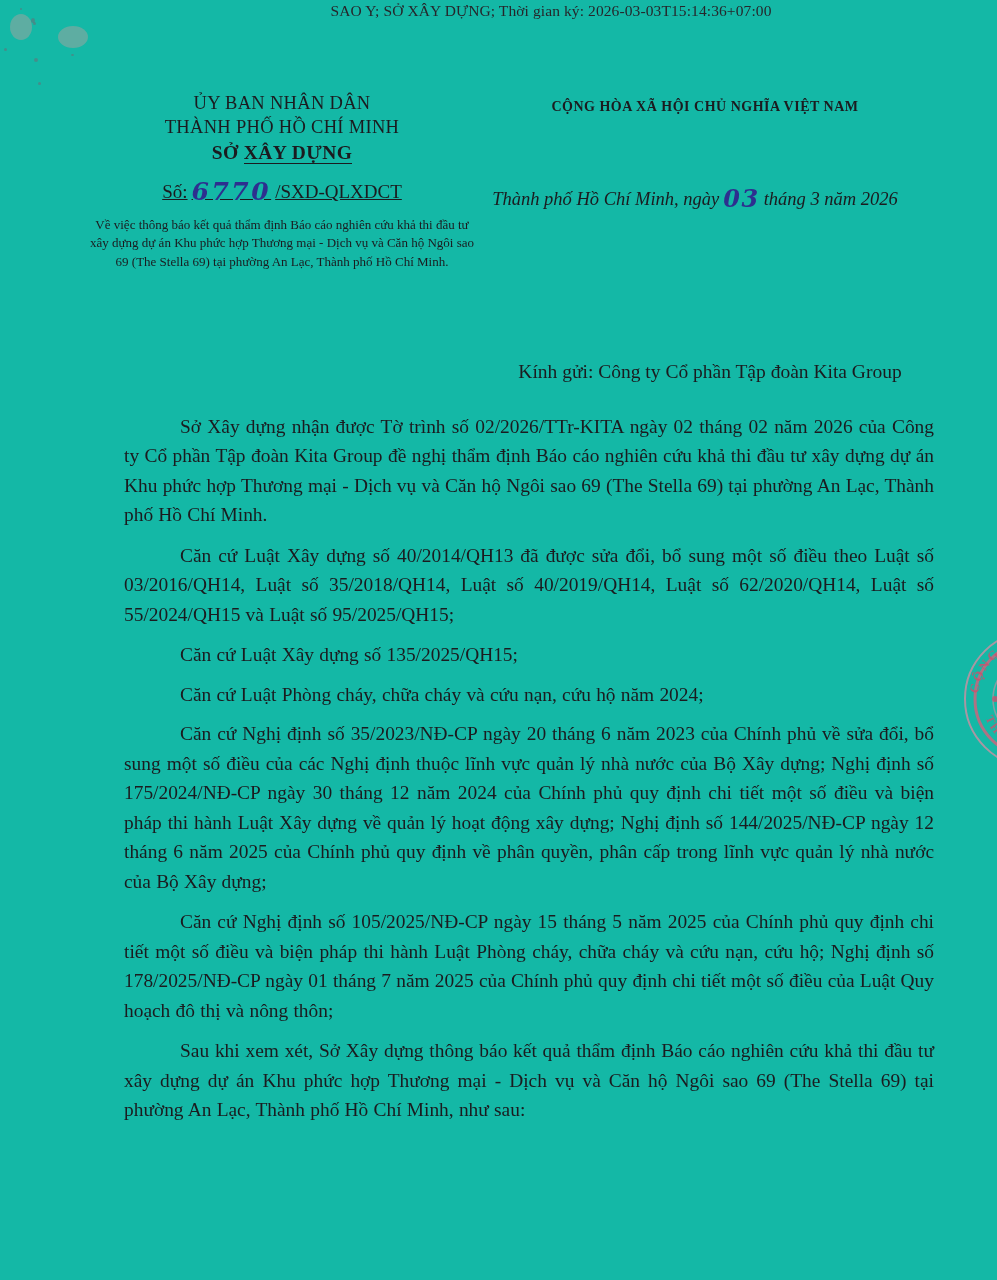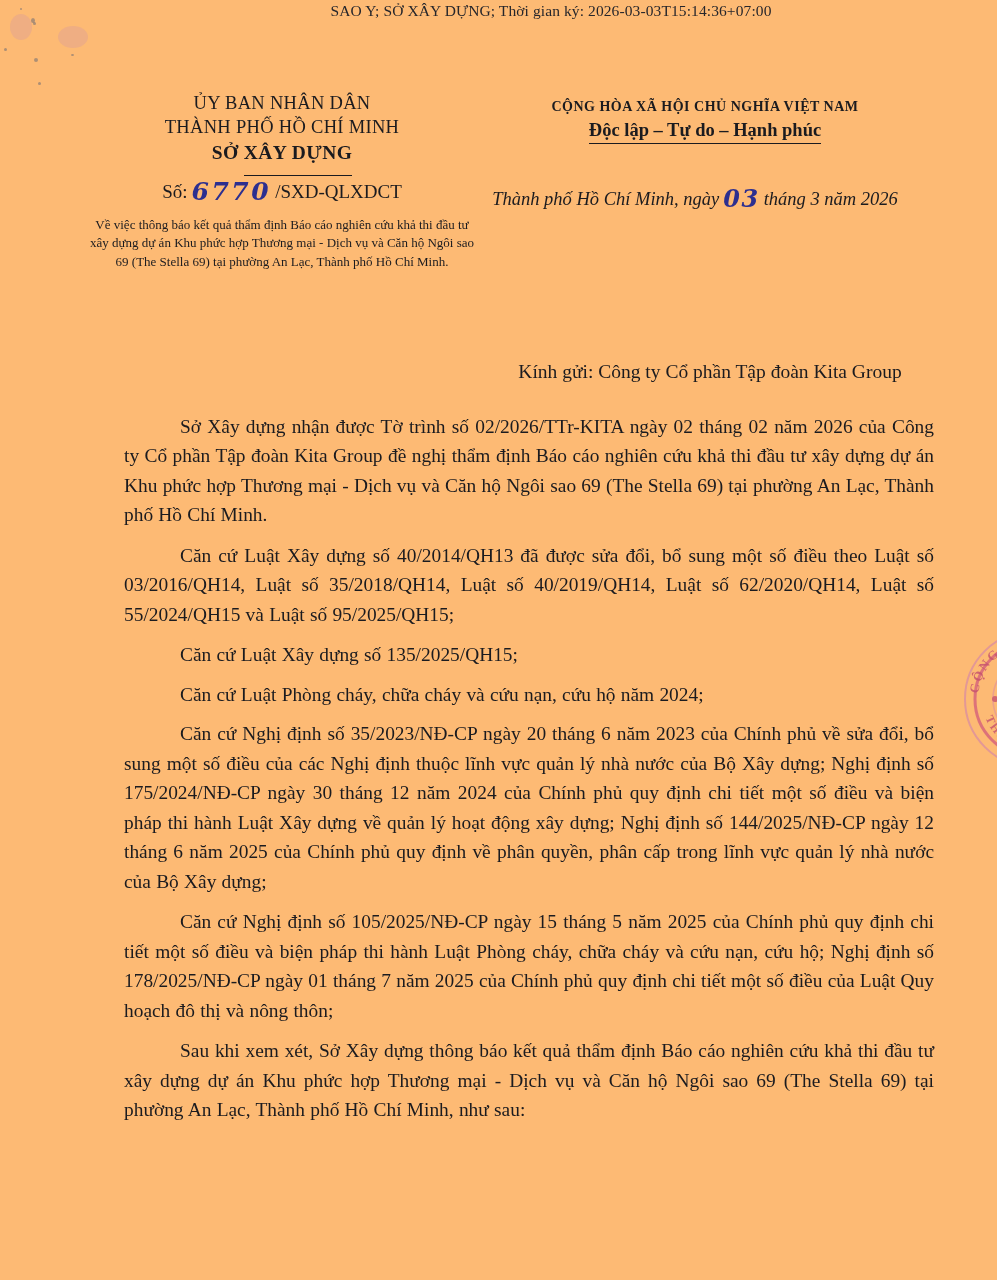--- a/index.html
+++ b/index.html
@@ -10,21 +10,21 @@
   body {
     font-family: "Liberation Serif", "DejaVu Serif", serif;
     color: #1b1b1f;
   }
 
   #page {
     position: relative;
     width: 997px;
     height: 1280px;
     overflow: hidden;
-    background: #fdba74;
+    background: #14b8a6;
   }
 
   
   .speckle {
     position: absolute;
     border-radius: 50%;
     background: #6b6b74;
     opacity: .55;
   }
   .speckle-red {
@@ -69,31 +69,32 @@
     letter-spacing: .3px;
   }
   .org-l3 {
     font-size: 19.5px;
     font-weight: bold;
     letter-spacing: .4px;
     margin-top: 1px;
   }
   .org-l3 .ul {
     border-bottom: 1.6px solid #1b1b1f;
-    padding-bottom: 12px;
+    padding-bottom: 0;
   }
 
   .so-line {
     position: absolute;
     left: 96px;
     top: 86px;
     width: 372px;
     text-align: center;
     font-size: 19px;
     white-space: nowrap;
+    text-decoration: underline;
   }
   .hand {
     font-family: "DejaVu Serif", serif;
     font-style: italic;
     font-weight: bold;
     font-size: 25px;
     color: #2d2f8f;
     letter-spacing: 2.5px;
     vertical-align: -2px;
     padding: 0 4px;
@@ -207,21 +208,20 @@
     </div>
 
     <div class="so-line">
       <span>Số:</span><span class="hand">6770</span><span>/SXD-QLXDCT</span>
     </div>
 
     <div class="subject">Về việc thông báo kết quả thẩm định Báo cáo nghiên cứu khả thi đầu tư xây dựng dự án Khu phức hợp Thương mại - Dịch vụ và Căn hộ Ngôi sao 69 (The Stella 69) tại phường An Lạc, Thành phố Hồ Chí Minh.</div>
 
     <div class="republic-block">
       <div class="rep-l1">CỘNG HÒA XÃ HỘI CHỦ NGHĨA VIỆT NAM</div>
-      <div><span class="rep-l2">Độc lập – Tự do – Hạnh phúc</span></div>
     </div>
 
     <div class="date-line">
       <span>Thành phố Hồ Chí Minh, ngày</span><span class="hand">03</span><span>tháng 3 năm 2026</span>
     </div>
 
     <div class="recipient">Kính gửi: Công ty Cổ phần Tập đoàn Kita Group</div>
   </div>
 
   <div class="body-wrap">

